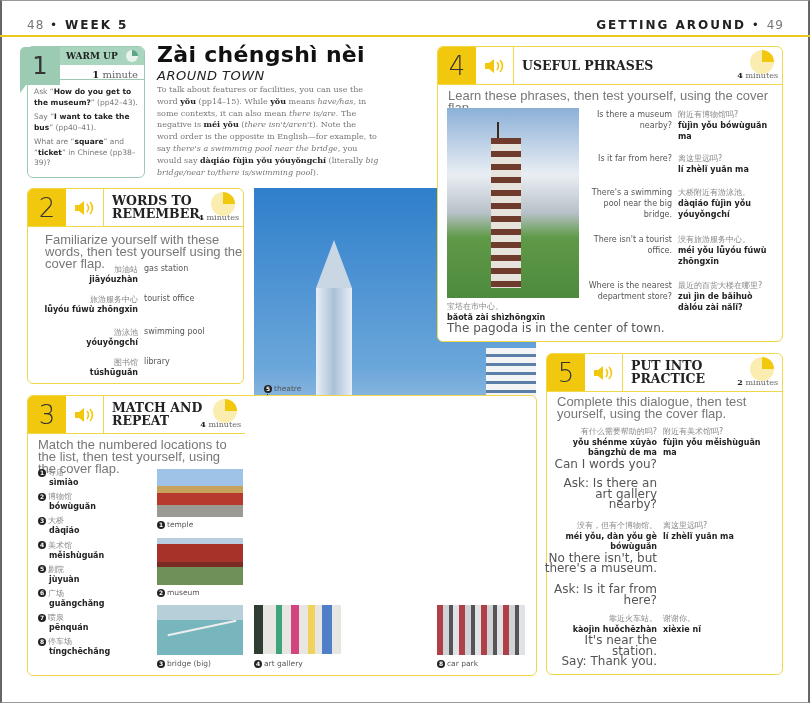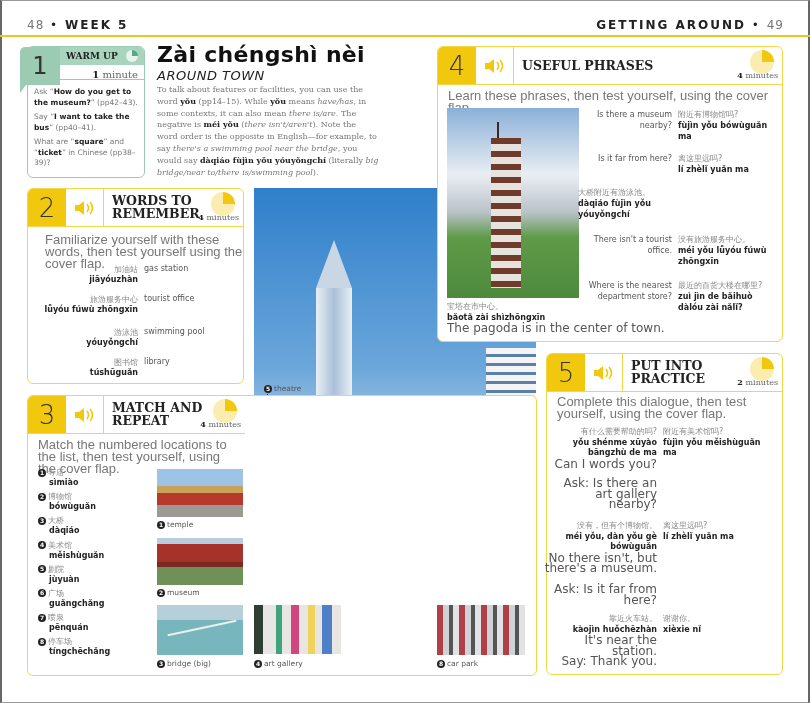--- a/index.html
+++ b/index.html
@@ -215,20 +215,21 @@
       </div>
     </div>
   <div class="phr" style="left:140px;top:106px">
       <div class="l">Is it far from here?</div>
       <div class="r">
         <div class="zh">离这里远吗?</div>
         <div class="py">lí zhèlǐ yuǎn ma</div>
       </div>
     </div>
   <div class="phr" style="left:140px;top:140px">
+      <div class="l">There's a swimming pool near the big bridge.</div>
       <div class="r">
         <div class="zh">大桥附近有游泳池。</div>
         <div class="py">dàqiáo fùjìn yǒu yóuyǒngchí</div>
       </div>
     </div>
   <div class="phr" style="left:140px;top:187px">
       <div class="l">There isn't a tourist office.</div>
       <div class="r">
         <div class="zh">没有旅游服务中心。</div>
         <div class="py">méi yǒu lǚyóu fúwù zhōngxīn</div>

